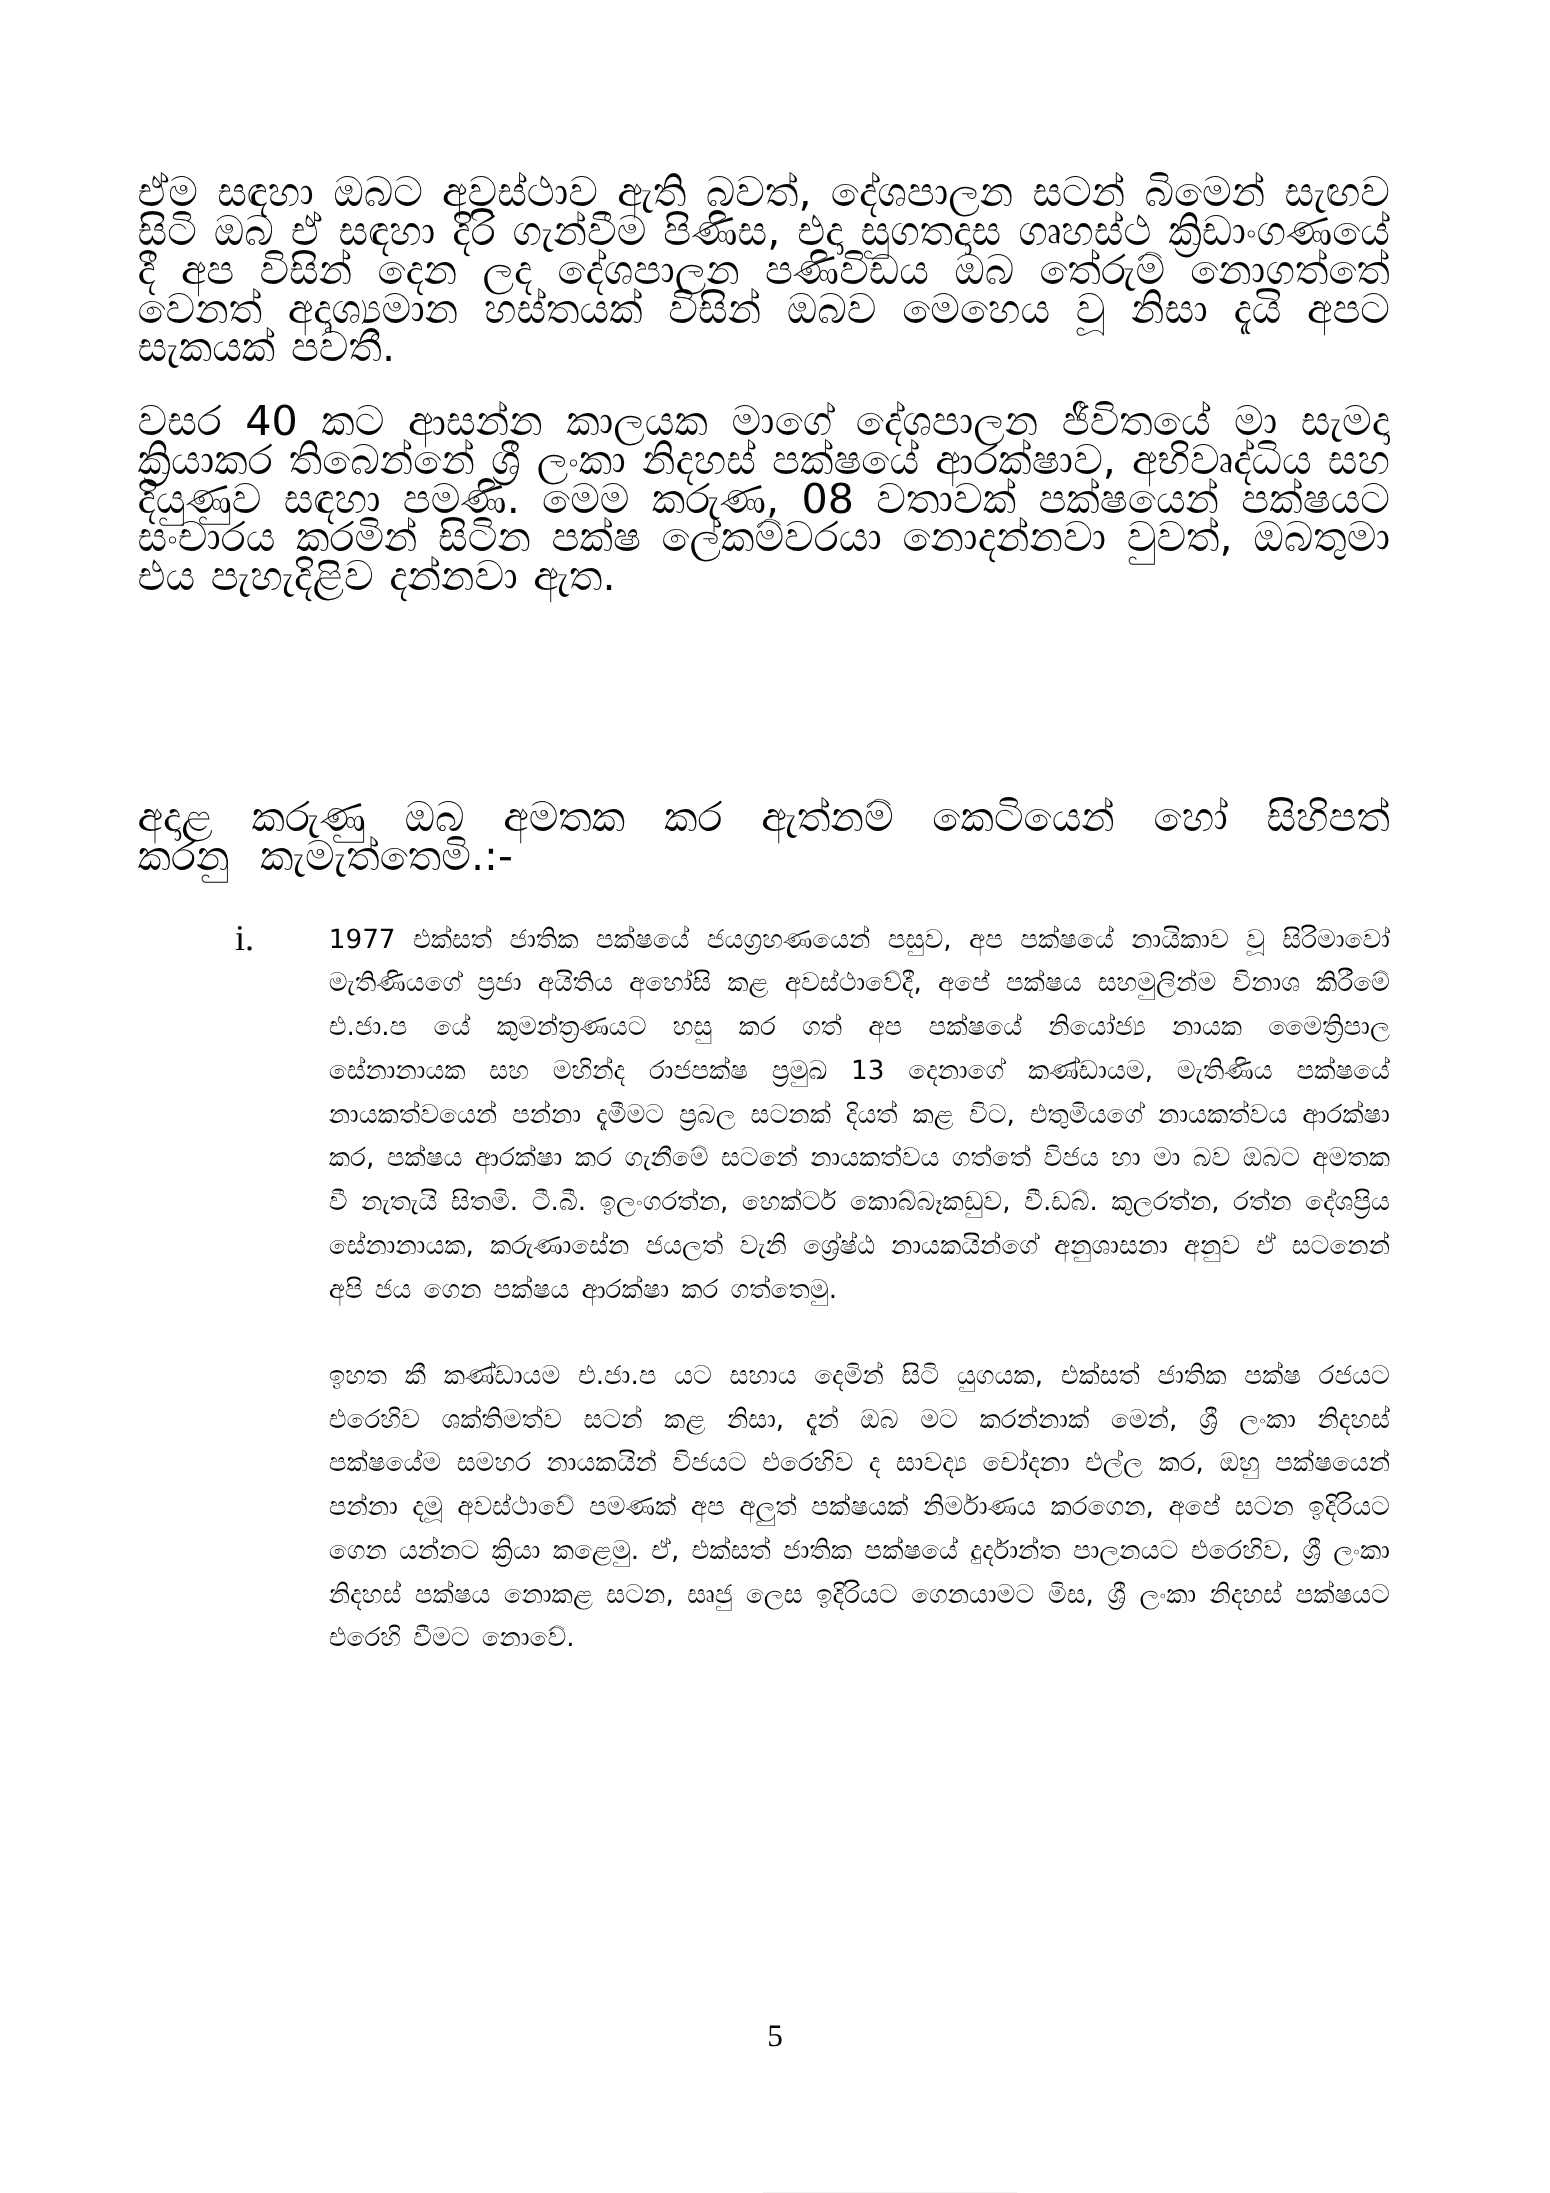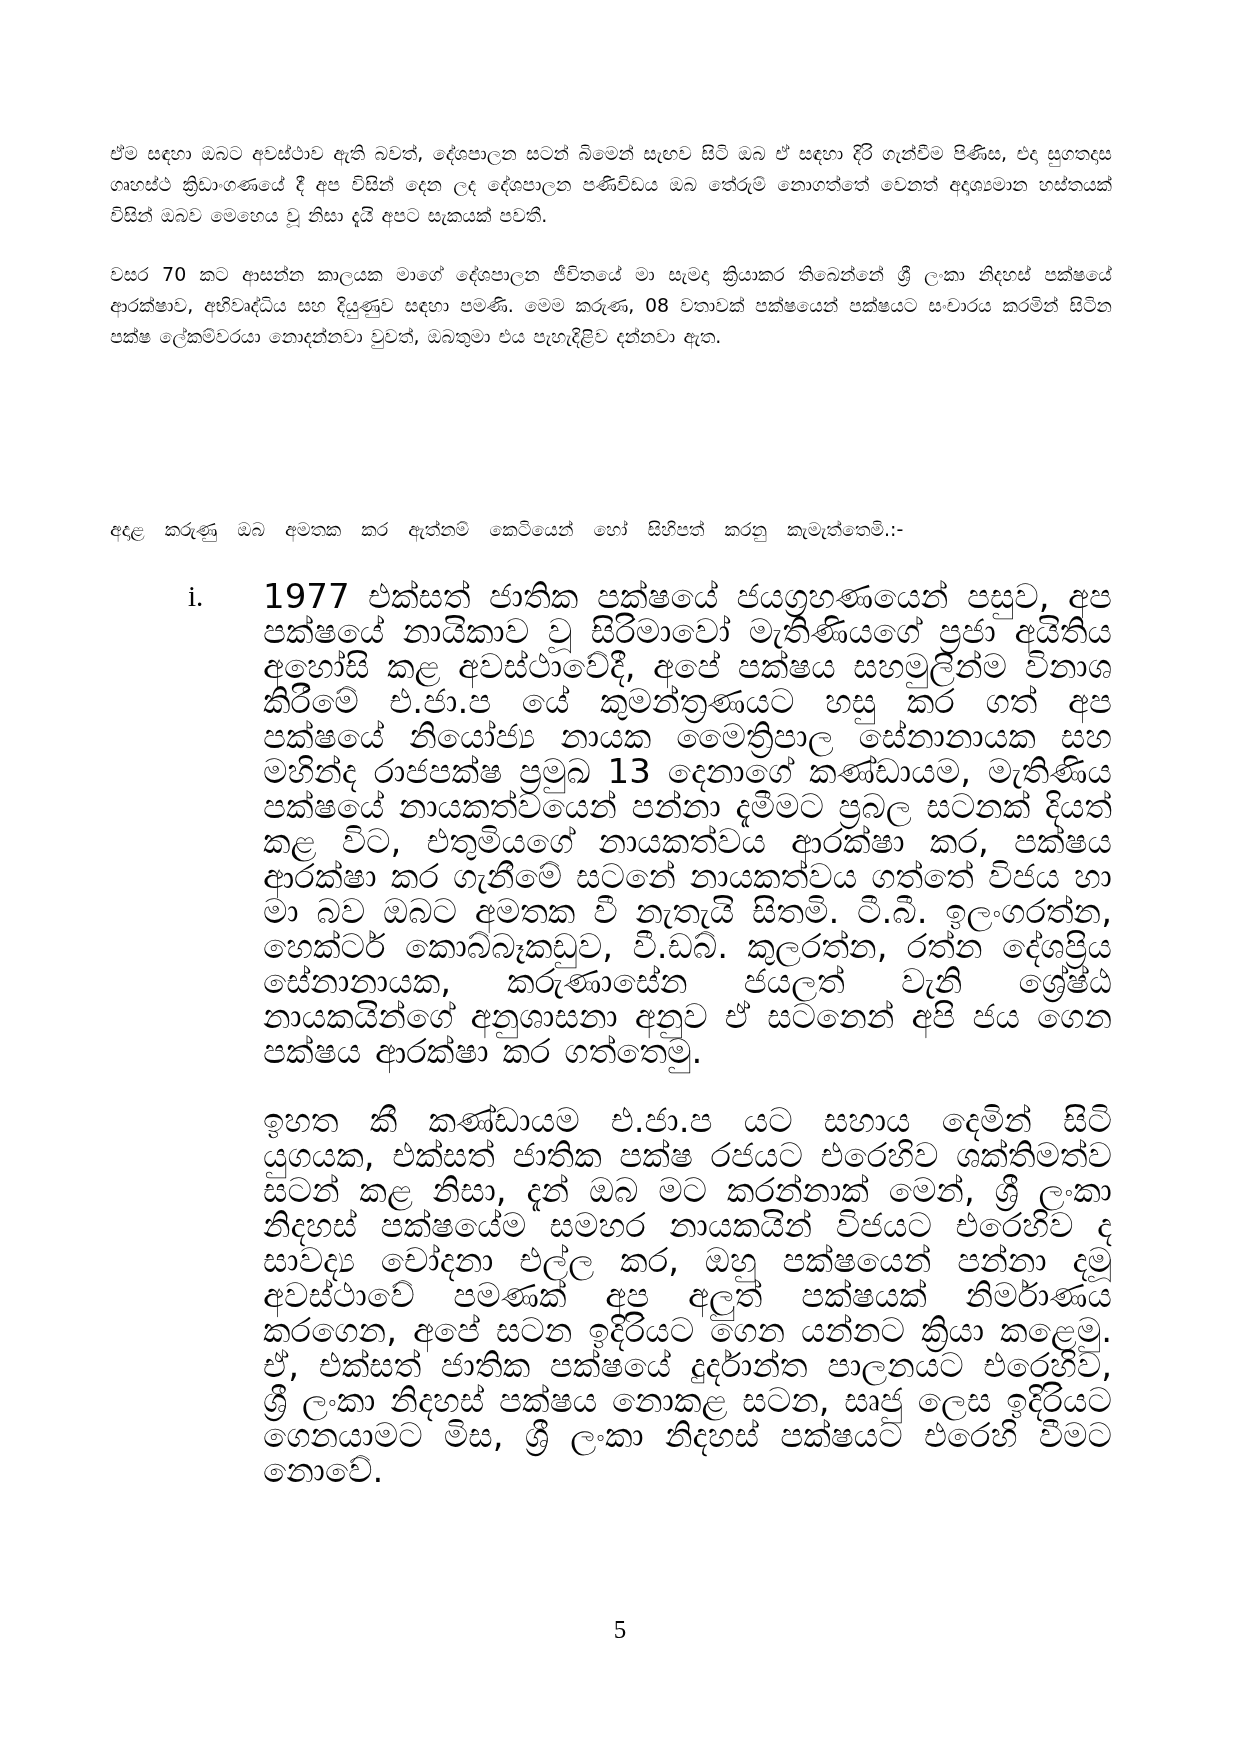--- a/index.html
+++ b/index.html
@@ -18,21 +18,21 @@
     overflow: hidden;
   }
   .content {
     position: absolute;
     left: 110px;
     top: 138px;
     width: 1002px;
   }
   .para {
     margin: 0;
-    font-size: 19px;
+    font-size: 33px;
     line-height: 31px;
     text-align: justify;
     word-spacing: 2px;
   }
   .para.p1 { margin-bottom: 28px; }
   .para.p2 { margin-bottom: 22px; }
   .para.p3 { margin-bottom: 162px; }
   .para.lead { margin-bottom: 34px; word-spacing: 14px; }
   .list-item {
     display: flex;
@@ -41,21 +41,21 @@
   .list-marker {
     flex: none;
     width: 75px;
     font-family: "Liberation Serif", serif;
     font-size: 29px;
     line-height: 35px;
   }
   .list-body { flex: 1; }
   .list-body p {
     margin: 0 0 34px 0;
-    font-size: 34px;
+    font-size: 21px;
     line-height: 35px;
     text-align: justify;
     word-spacing: 3px;
   }
   .list-body p:last-child { margin-bottom: 0; }
   .page-number {
     position: absolute;
     top: 1615px;
     left: 0;
     width: 100%;
@@ -67,21 +67,21 @@
 </style>
 </head>
 <body>
 
 <div class="page">
   <div class="content">
 
     <p class="para p1">ඒම සඳහා ඔබට අවස්ථාව ඇති බවත්,  දේශපාලන සටන් බිමෙන් සැඟව සිටි ඔබ ඒ සඳහා දිරි ගැන්වීම පිණිස, එදා සුගතදාස ගෘහස්ථ ක්‍රිඩාංගණයේ දී අප විසින් දෙන ලද දේශපාලන පණිවිඩය ඔබ තේරුම් නොගත්තේ වෙනත් අදෘශ්‍යමාන හස්තයක් විසින් ඔබව මෙහෙය වූ නිසා දැයි අපට සැකයක් පවතී.</p>
 
 
-    <p class="para p3">වසර 70 කට ආසන්න කාලයක මාගේ දේශපාලන ජීවිතයේ මා සැමදා ක්‍රියාකර තිබෙන්නේ ශ්‍රී ලංකා නිදහස් පක්ෂයේ ආරක්ෂාව, අභිවෘද්ධිය සහ දියුණුව සඳහා පමණි.  මෙම කරුණ, 08 වතාවක් පක්ෂයෙන් පක්ෂයට සංචාරය කරමින් සිටින පක්ෂ ලේකම්වරයා නොදන්නවා වුවත්, ඔබතුමා එය පැහැදිළිව දන්නවා ඇත.</p>
+    <p class="para p3">වසර 40 කට ආසන්න කාලයක මාගේ දේශපාලන ජීවිතයේ මා සැමදා ක්‍රියාකර තිබෙන්නේ ශ්‍රී ලංකා නිදහස් පක්ෂයේ ආරක්ෂාව, අභිවෘද්ධිය සහ දියුණුව සඳහා පමණි.  මෙම කරුණ, 08 වතාවක් පක්ෂයෙන් පක්ෂයට සංචාරය කරමින් සිටින පක්ෂ ලේකම්වරයා නොදන්නවා වුවත්, ඔබතුමා එය පැහැදිළිව දන්නවා ඇත.</p>
 
     <p class="para lead">අදාළ කරුණු ඔබ අමතක කර ඇත්නම් කෙටියෙන් හෝ සිහිපත් කරනු කැමැත්තෙමි.:-</p>
 
     <div class="list-item">
       <div class="list-marker">i.</div>
       <div class="list-body">
         <p>1977 එක්සත් ජාතික පක්ෂයේ ජයග්‍රහණයෙන් පසුව, අප පක්ෂයේ නායිකාව වූ සිරිමාවෝ මැතිණියගේ ප්‍රජා අයිතිය අහෝසි කළ අවස්ථාවේදී, අපේ පක්ෂය සහමුලින්ම විනාශ කිරීමේ එ.ජා.ප යේ කුමන්ත්‍රණයට හසු කර ගත් අප පක්ෂයේ නියෝජ්‍ය නායක මෛත්‍රිපාල සේනානායක සහ මහින්ද රාජපක්ෂ ප්‍රමුඛ 13 දෙනාගේ කණ්ඩායම, මැතිණිය පක්ෂයේ නායකත්වයෙන් පන්නා දැමීමට ප්‍රබල සටනක් දියත් කළ විට, එතුමියගේ නායකත්වය ආරක්ෂා කර, පක්ෂය ආරක්ෂා කර ගැනීමේ සටනේ නායකත්වය ගත්තේ විජය හා මා බව ඔබට අමතක වී නැතැයි සිතමි. ටී.බී. ඉලංගරත්න, හෙක්ටර් කොබ්බෑකඩුව, වී.ඩබ්. කුලරත්න, රත්න දේශප්‍රිය සේනානායක, කරුණාසේන ජයලත් වැනි ශ්‍රේෂ්ඨ නායකයින්ගේ අනුශාසනා අනුව ඒ සටනෙන් අපි ජය ගෙන පක්ෂය ආරක්ෂා කර ගත්තෙමු.</p>
         <p>ඉහත කී කණ්ඩායම එ.ජා.ප යට සහාය දෙමින් සිටි යුගයක, එක්සත් ජාතික පක්ෂ රජයට එරෙහිව ශක්තිමත්ව සටන් කළ නිසා, දැන් ඔබ මට කරන්නාක් මෙන්, ශ්‍රී ලංකා නිදහස් පක්ෂයේම සමහර නායකයින් විජයට එරෙහිව ද සාවද්‍ය චෝදනා එල්ල කර, ඔහු පක්ෂයෙන් පන්නා දමූ අවස්ථාවේ පමණක් අප අලුත් පක්ෂයක් නිර්මාණය කරගෙන, අපේ සටන ඉදිරියට ගෙන යන්නට ක්‍රියා කළෙමු. ඒ, එක්සත් ජාතික පක්ෂයේ දුර්දාන්ත පාලනයට එරෙහිව, ශ්‍රී ලංකා නිදහස් පක්ෂය නොකළ සටන, සෘජු ලෙස ඉදිරියට ගෙනයාමට මිස, ශ්‍රී ලංකා නිදහස් පක්ෂයට එරෙහි වීමට නොවේ.</p>
       </div>
     </div>

